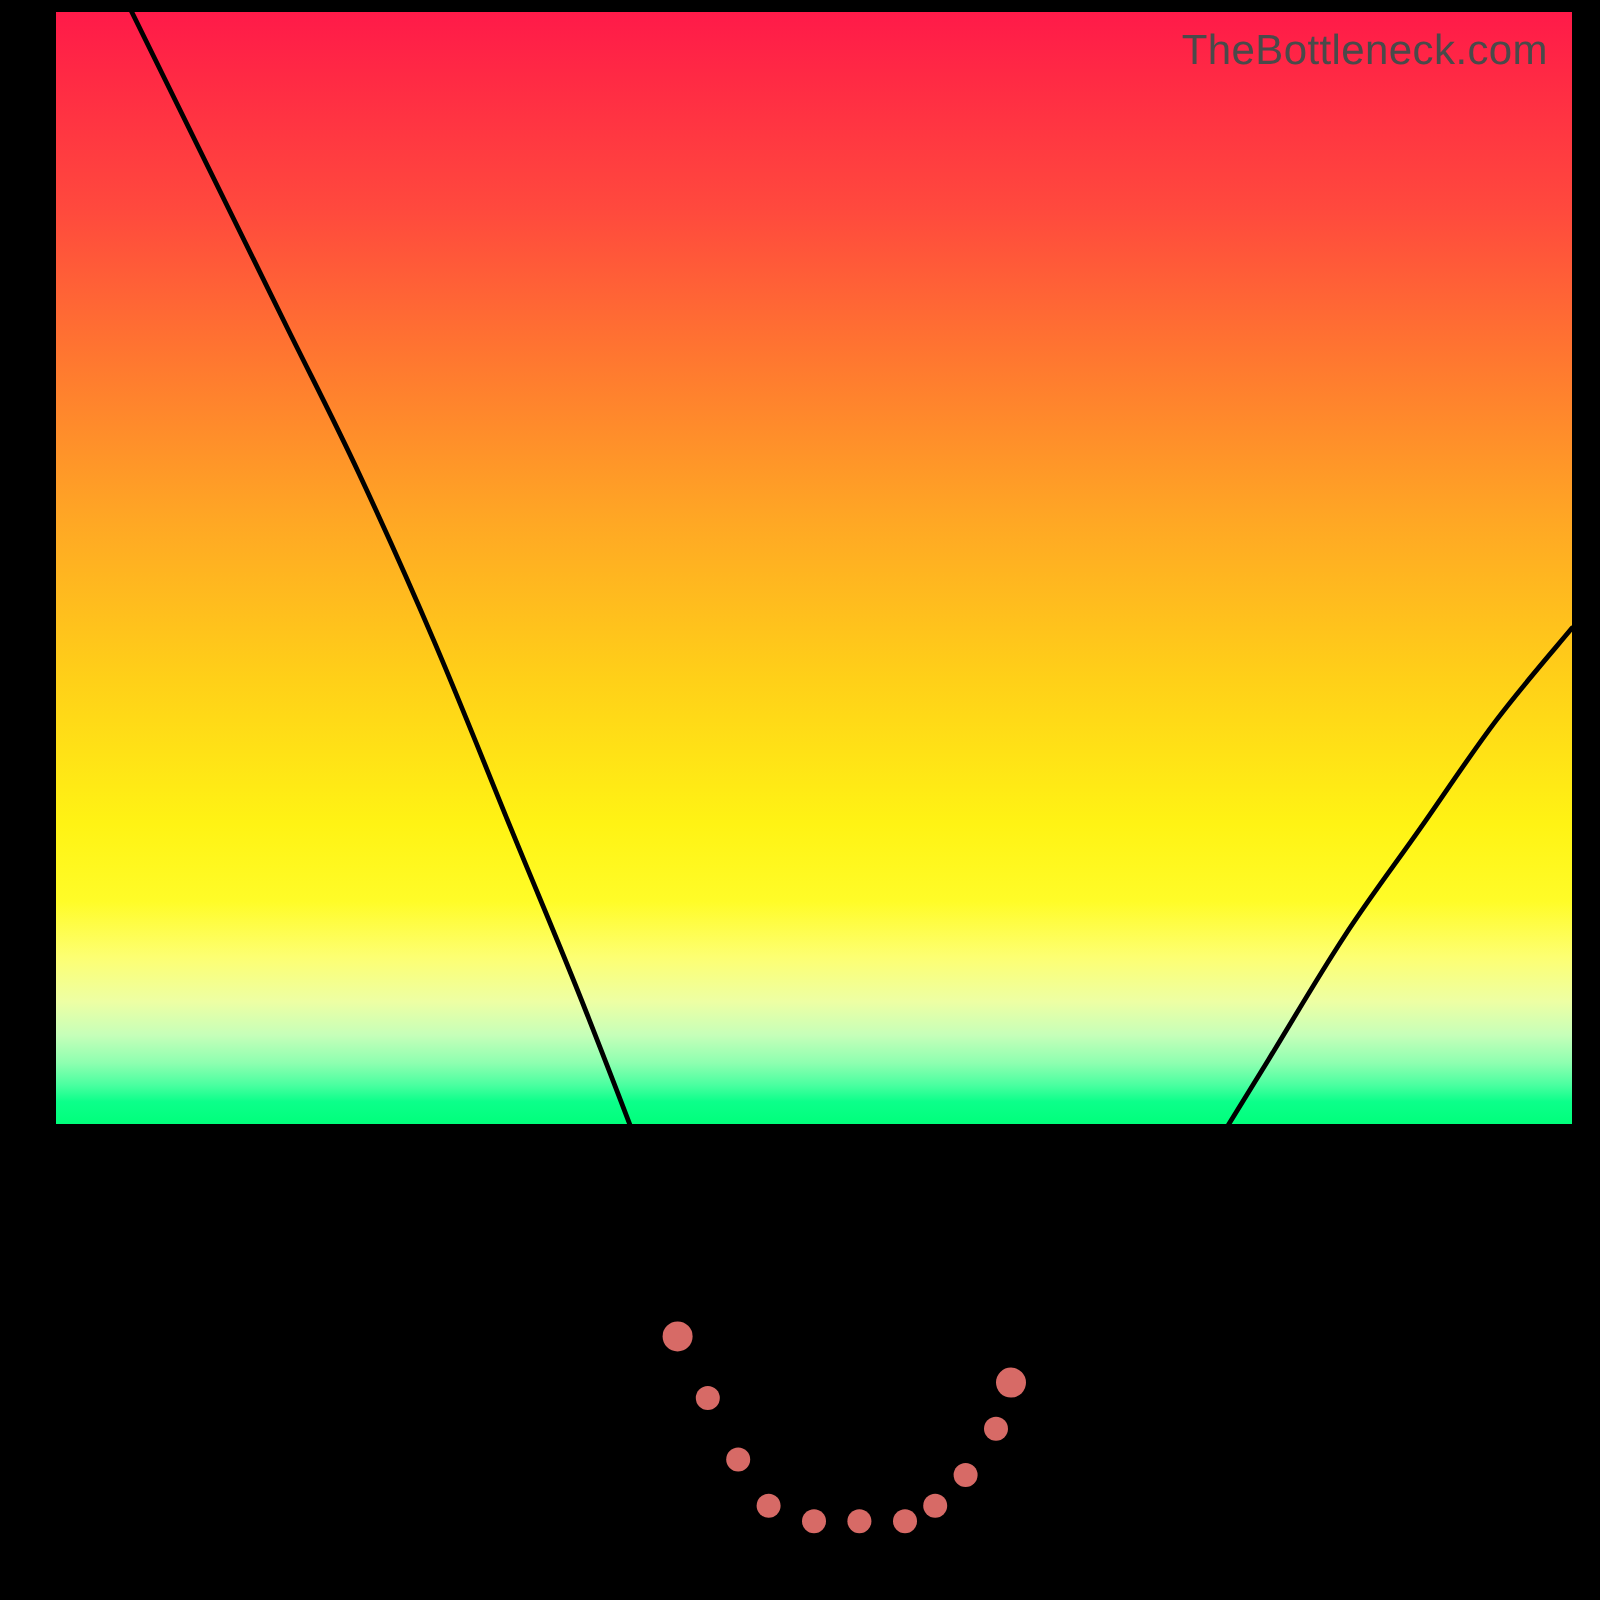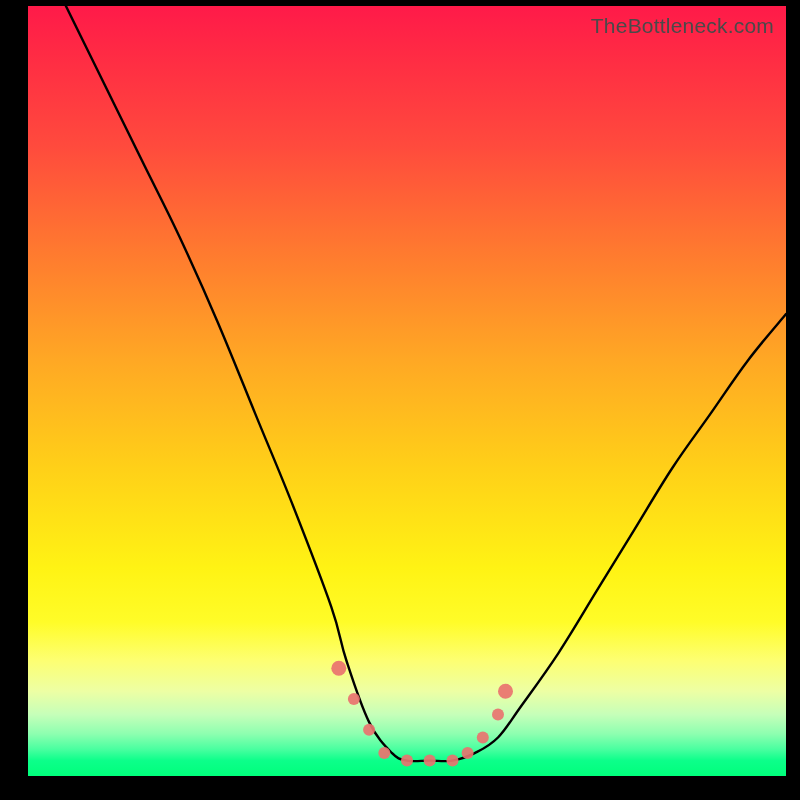--- a/index.html
+++ b/index.html
@@ -15,21 +15,21 @@
     position: relative;
     width: 800px;
     height: 800px;
     background: #000;
   }
   .plot {
     position: absolute;
     left: 28px;
     top: 6px;
     width: 758px;
-    height: 770px;
+    height: 556px;
     background: linear-gradient(to bottom,
       #ff1a49 0%,
       #ff2a44 6%,
       #ff4a3d 18%,
       #ff7a2f 32%,
       #ffa824 46%,
       #ffd018 60%,
       #fff314 73%,
       #fffc28 80%,
       #fdff72 85%,

